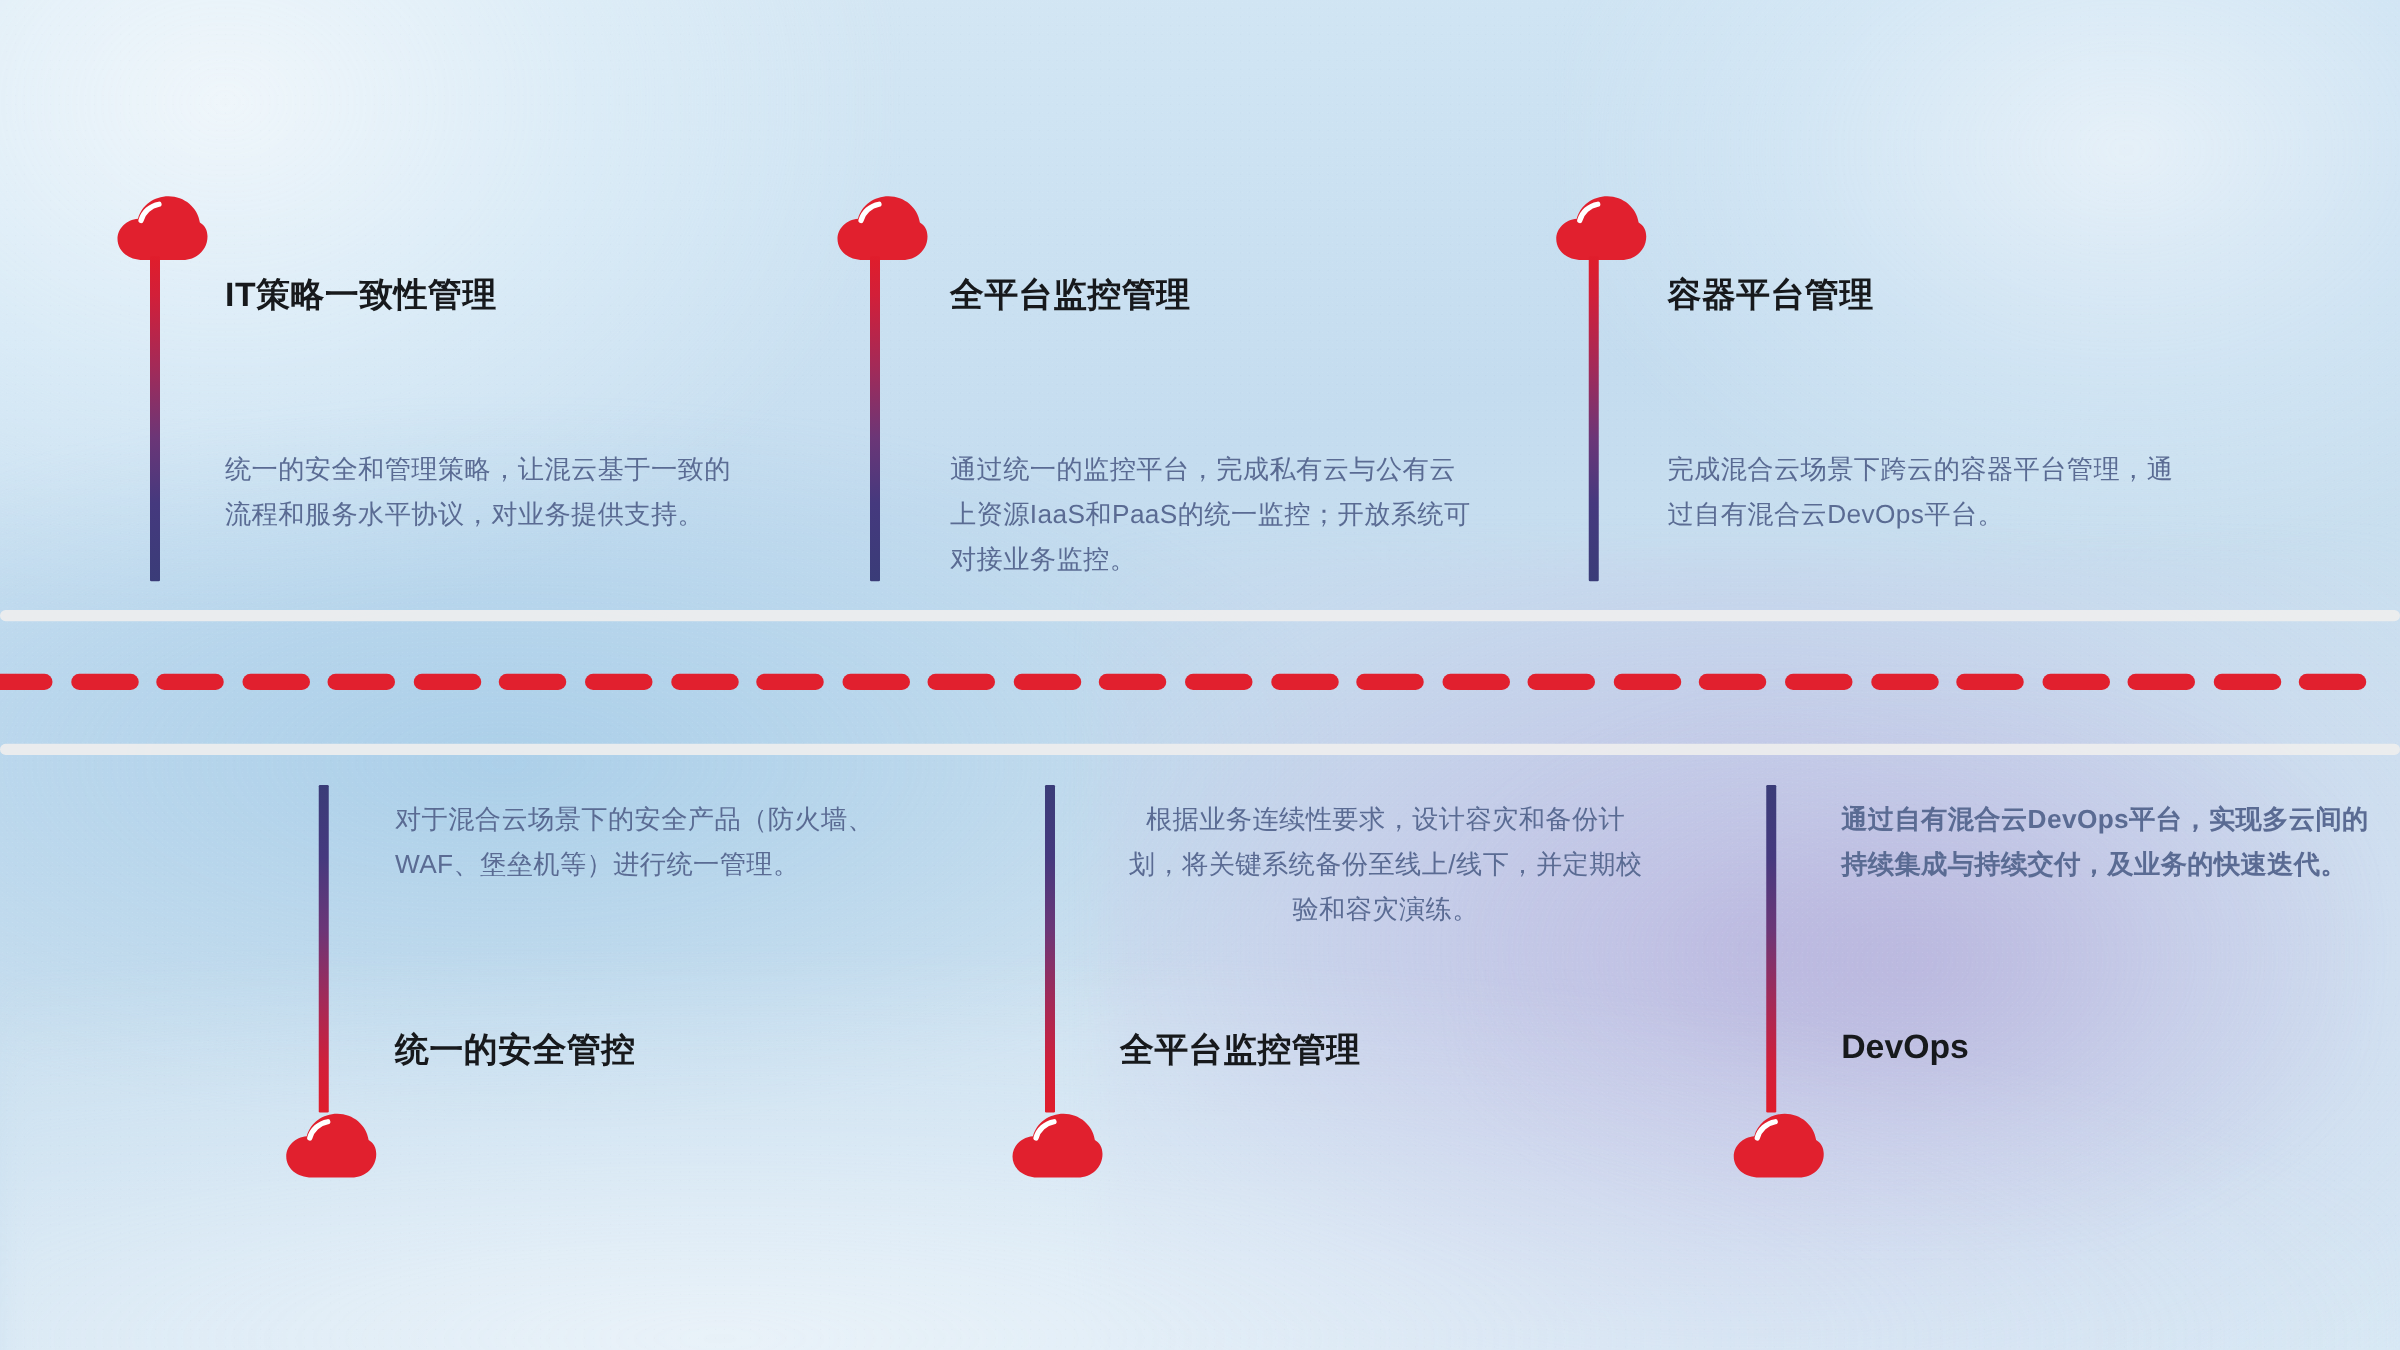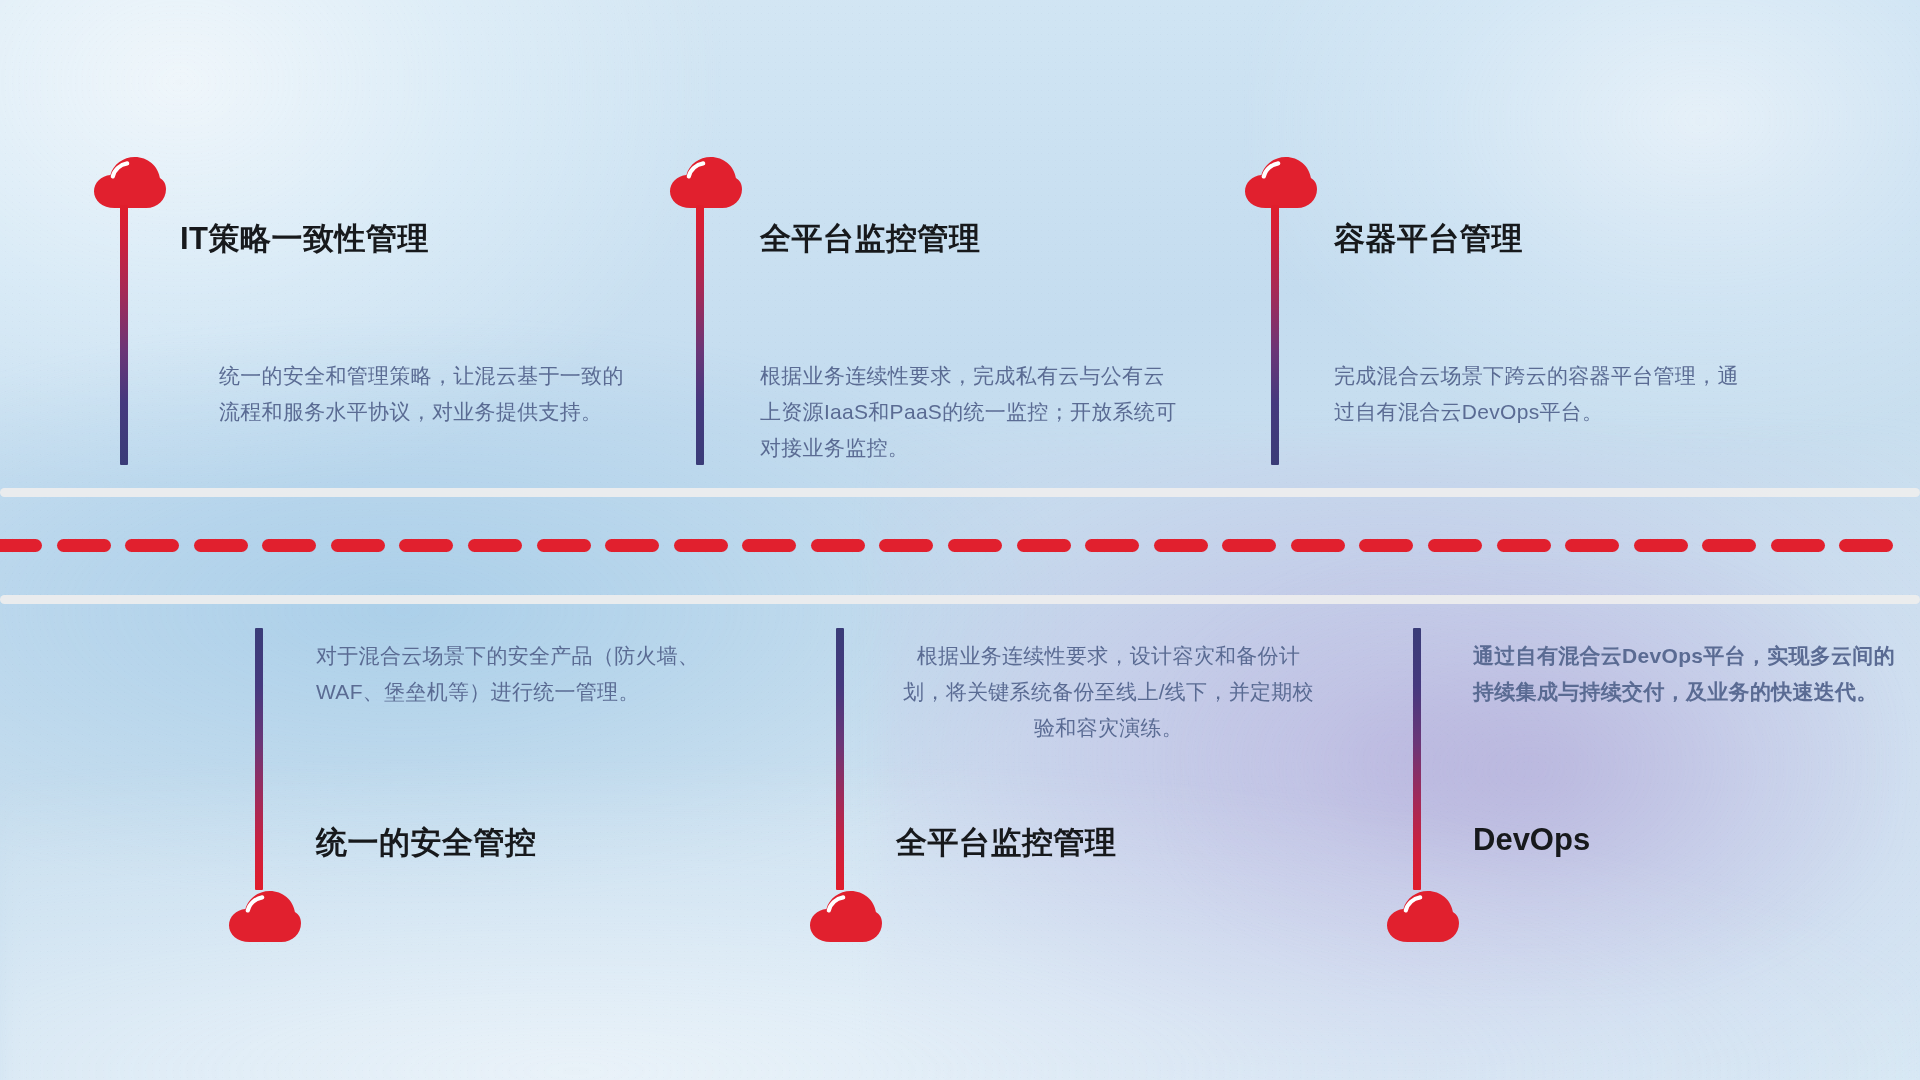--- a/index.html
+++ b/index.html
@@ -168,21 +168,21 @@
   .cloud-icon {
     position: absolute;
     width: 76px;
     height: 56px;
   }
   .cloud-icon svg { display: block; width: 100%; height: 100%; }
 
   
   .heading {
     position: absolute;
-    font-size: 31px;
+    font-size: 27px;
     font-weight: 700;
     color: #17191c;
     letter-spacing: 0.5px;
     white-space: nowrap;
   }
   .heading.latin { letter-spacing: 0px; }
 
   
   .para {
     position: absolute;
@@ -209,33 +209,33 @@
 
   <div class="col">
     <div class="cloud-icon" style="left:92px; top:156px;">
       <svg viewBox="0 0 76 56" xmlns="http://www.w3.org/2000/svg">
         <path d="M22.5 52 C10.5 52 2 44.6 2 35.2 C2 26.6 9.2 19.6 18.4 18.9 C21.3 8.4 31.2 1 42.8 1 C55.6 1 66.2 10.1 67.9 22 C71.9 24.2 74 28.3 74 33.2 C74 43.6 65.6 52 54.2 52 Z" fill="#e1202e"></path>
         <path d="M20.8 20.4 C22.6 13.6 28.2 8.6 35.2 7.4" fill="none" stroke="#ffffff" stroke-width="4.2" stroke-linecap="round"></path>
       </svg>
     </div>
     <div class="stem down" style="left:120px; top:205px; height:260px;"></div>
     <div class="heading" style="left:180px; top:218px;">IT策略一致性管理</div>
-    <div class="para" style="left:180px; top:358px; width:425px;margin-left:39px;">统一的安全和管理策略，让混云基于一致的流程和服务水平协议，对业务提供支持。</div>
+    <div class="para" style="left:180px; top:358px; width:425px;">统一的安全和管理策略，让混云基于一致的流程和服务水平协议，对业务提供支持。</div>
   </div>
 
   <div class="col">
     <div class="cloud-icon" style="left:668px; top:156px;">
       <svg viewBox="0 0 76 56" xmlns="http://www.w3.org/2000/svg">
         <path d="M22.5 52 C10.5 52 2 44.6 2 35.2 C2 26.6 9.2 19.6 18.4 18.9 C21.3 8.4 31.2 1 42.8 1 C55.6 1 66.2 10.1 67.9 22 C71.9 24.2 74 28.3 74 33.2 C74 43.6 65.6 52 54.2 52 Z" fill="#e1202e"></path>
         <path d="M20.8 20.4 C22.6 13.6 28.2 8.6 35.2 7.4" fill="none" stroke="#ffffff" stroke-width="4.2" stroke-linecap="round"></path>
       </svg>
     </div>
     <div class="stem down" style="left:696px; top:205px; height:260px;"></div>
     <div class="heading" style="left:760px; top:218px;">全平台监控管理</div>
-    <div class="para" style="left:760px; top:358px; width:425px;">根据业务连续性要求，完成私有云与公有云上资源IaaS和PaaS的统一监控；开放系统可对接业务监控。</div>
+    <div class="para" style="left:760px; top:358px; width:425px;">通过统一的监控平台，完成私有云与公有云上资源IaaS和PaaS的统一监控；开放系统可对接业务监控。</div>
   </div>
 
   <div class="col">
     <div class="cloud-icon" style="left:1243px; top:156px;">
       <svg viewBox="0 0 76 56" xmlns="http://www.w3.org/2000/svg">
         <path d="M22.5 52 C10.5 52 2 44.6 2 35.2 C2 26.6 9.2 19.6 18.4 18.9 C21.3 8.4 31.2 1 42.8 1 C55.6 1 66.2 10.1 67.9 22 C71.9 24.2 74 28.3 74 33.2 C74 43.6 65.6 52 54.2 52 Z" fill="#e1202e"></path>
         <path d="M20.8 20.4 C22.6 13.6 28.2 8.6 35.2 7.4" fill="none" stroke="#ffffff" stroke-width="4.2" stroke-linecap="round"></path>
       </svg>
     </div>
     <div class="stem down" style="left:1271px; top:205px; height:260px;"></div>

